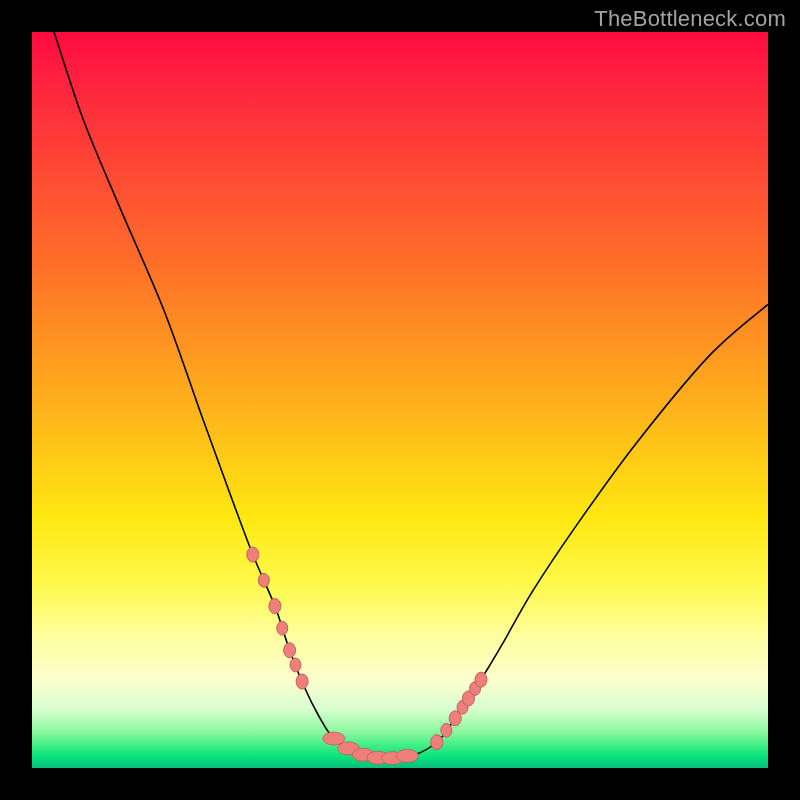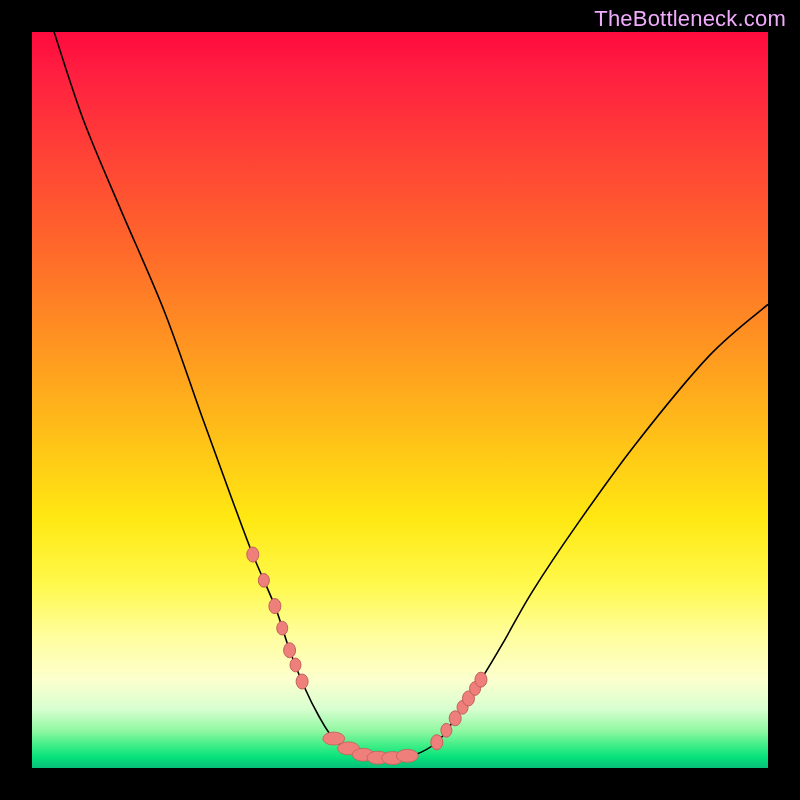--- a/index.html
+++ b/index.html
@@ -55,21 +55,21 @@
   }
   .curve-svg path.curve {
     stroke: #000;
     stroke-width: 1.6;
     fill: none;
   }
   .watermark {
     position: absolute;
     top: 6px;
     right: 14px;
-    color: #f0abfc;
+    color: #a3a3a3;
     font-size: 22px;
     font-weight: 500;
     letter-spacing: 0.2px;
   }
 </style>
 </head>
 <body>
 
 <div class="frame">
   <div class="plot-area">

